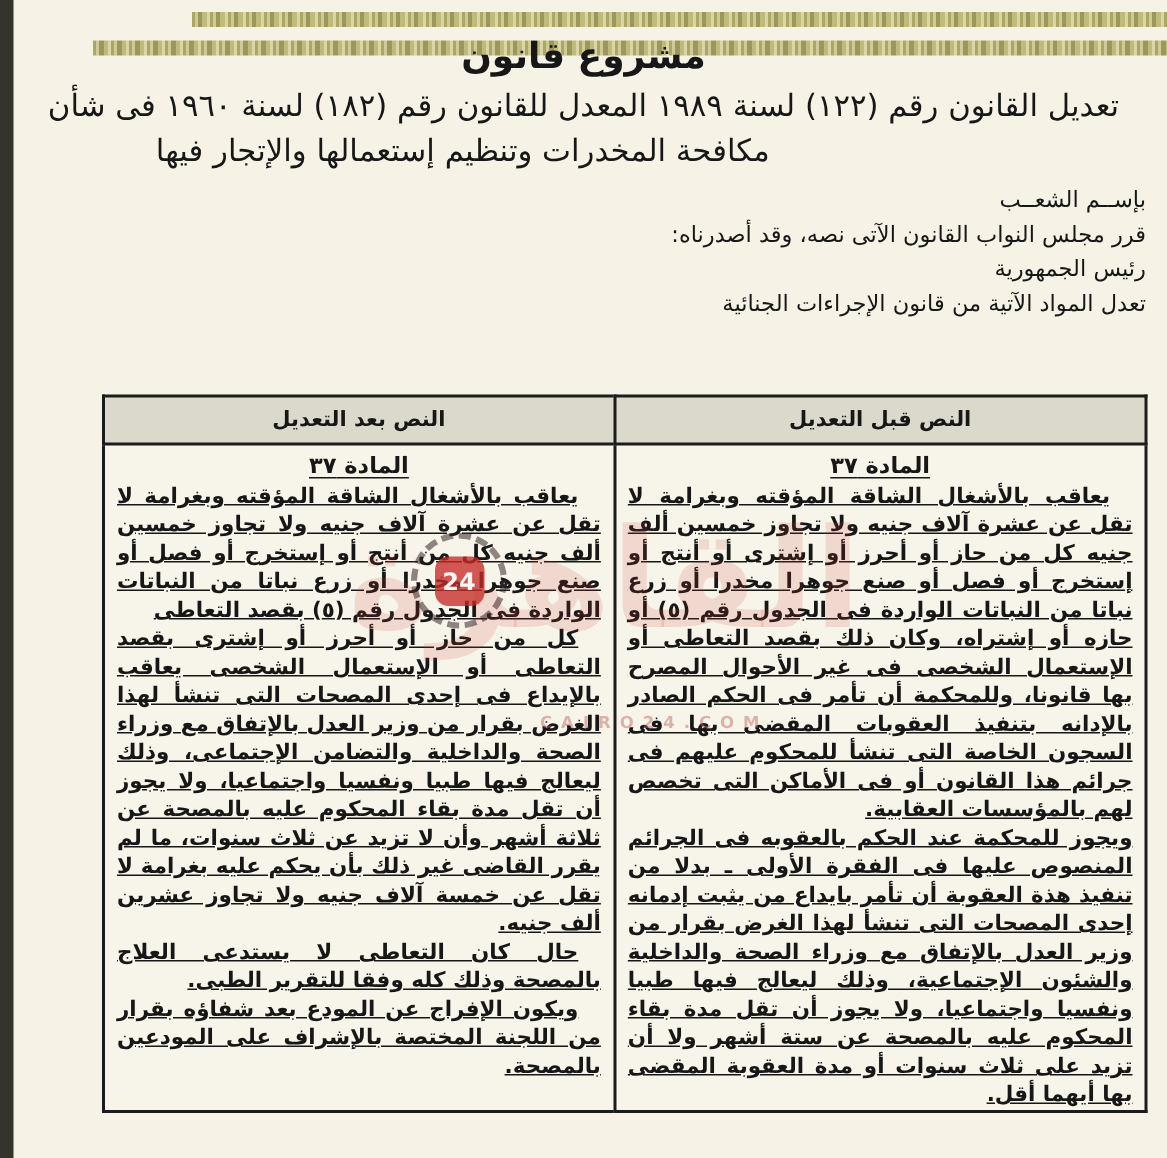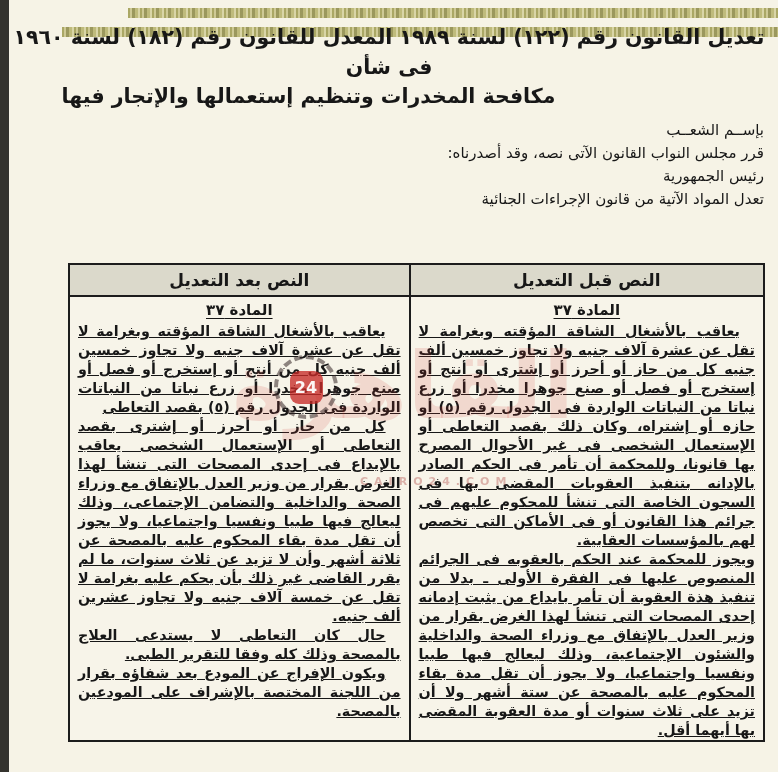--- a/index.html
+++ b/index.html
@@ -32,21 +32,21 @@
 
   header{
     position:relative;
     text-align:center;
     padding-top:23px;
   }
   .doc-title{
     font-size:24px;font-weight:bold;margin:0 0 5px 0;letter-spacing:0;
   }
   .subtitle{
-    font-size:20.5px;font-weight:bold;line-height:1.45;
+    font-size:20.5px;font-weight:normal;line-height:1.45;
   }
   .subtitle-2{
     padding-left:4px;padding-right:165px; 
   }
 
   .preamble{
     padding:7px 14px 0 0;
     font-size:15px;font-weight:normal;line-height:1.52;
   }
   .article-one{
@@ -59,21 +59,21 @@
     top:263px;right:13px;width:697px;
   }
   table{
     width:100%;
     border-collapse:collapse;
     background:#f7f4e9;
   }
   th,td{border:2px solid #1c1c1c;}
   th{
     background:#dbd9cb;
-    font-size:17px;font-weight:bold;
+    font-size:14px;font-weight:bold;
     padding:3px 6px;height:24px;
   }
   th.col-before{width:51%;}
   th.col-after{width:49%;}
   td{
     vertical-align:top;
     padding:2px 8px 0 8px;
     font-size:14.3px;font-weight:bold;
     line-height:19px;
     text-align:justify;
@@ -128,20 +128,21 @@
 </head>
 <body>
 
 <div class="page">
 
   <div class="left-bar"></div>
   <div class="rule rule-1"></div>
   <div class="rule rule-2"></div>
 
   <header>
+    <h1 class="doc-title">مشروع قانون</h1>
     <div class="subtitle">تعديل القانون رقم (١٢٢) لسنة ١٩٨٩ المعدل للقانون رقم (١٨٢) لسنة ١٩٦٠ فى شأن</div>
     <div class="subtitle subtitle-2">مكافحة المخدرات وتنظيم إستعمالها والإتجار فيها</div>
   </header>
 
   <section class="preamble">
     <div>بإســم الشعــب</div>
     <div>قرر مجلس النواب القانون الآتى نصه، وقد أصدرناه:</div>
     <div>رئيس الجمهورية</div>
     <div>تعدل المواد الآتية من قانون الإجراءات الجنائية</div>
   </section>

